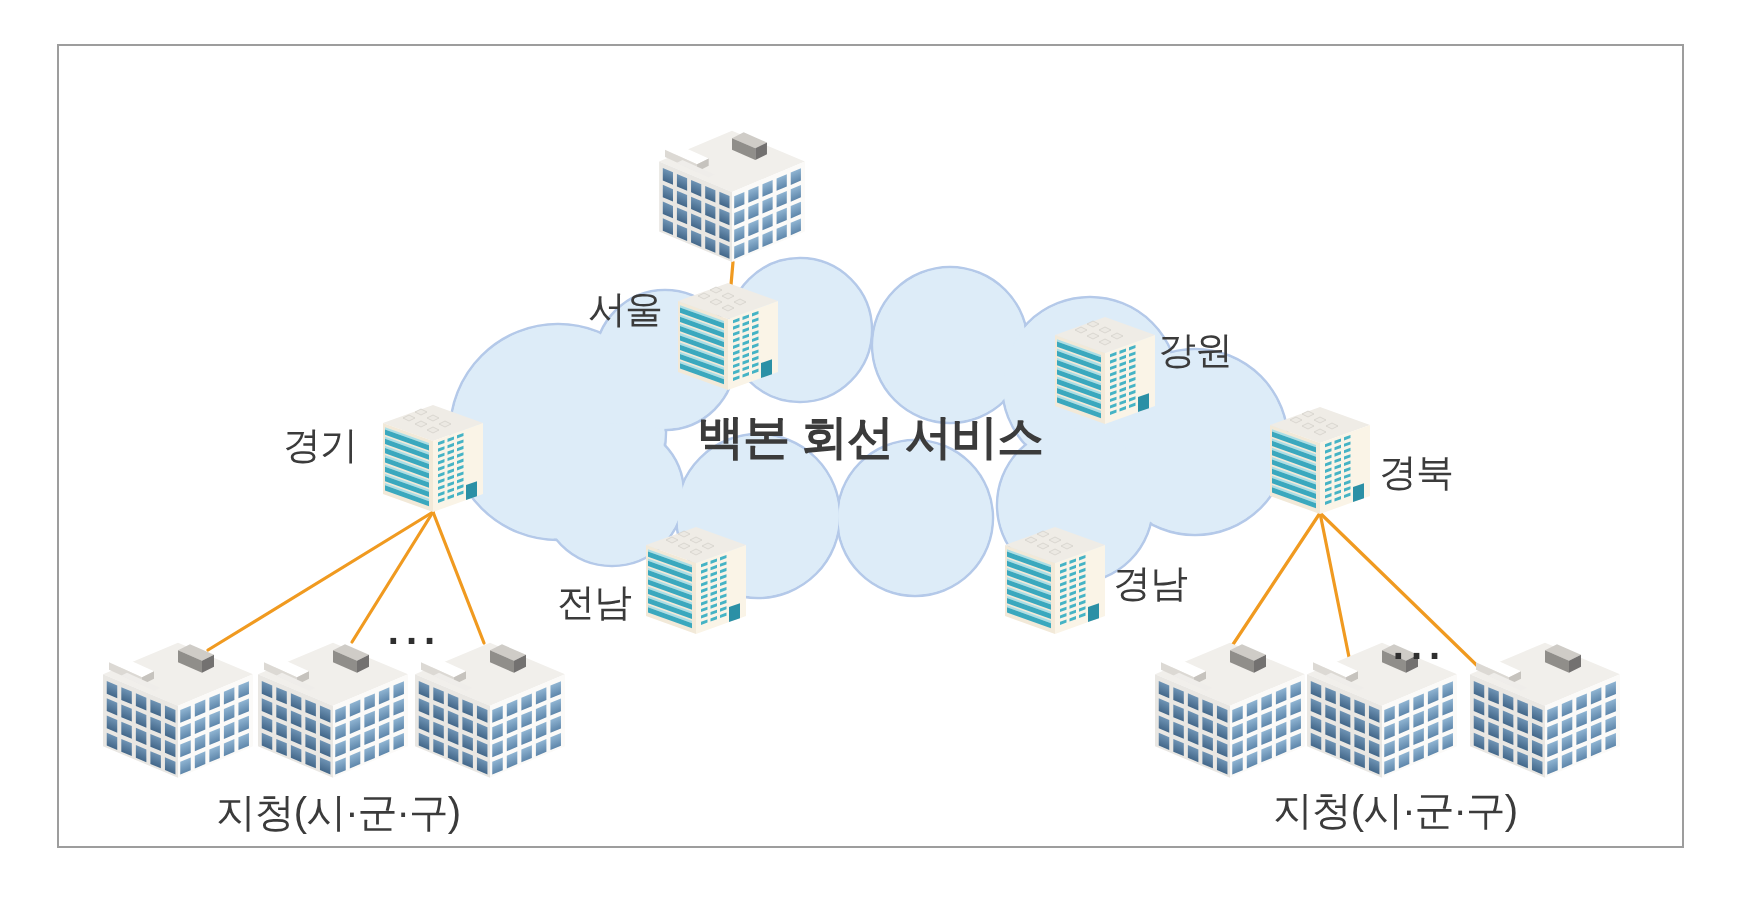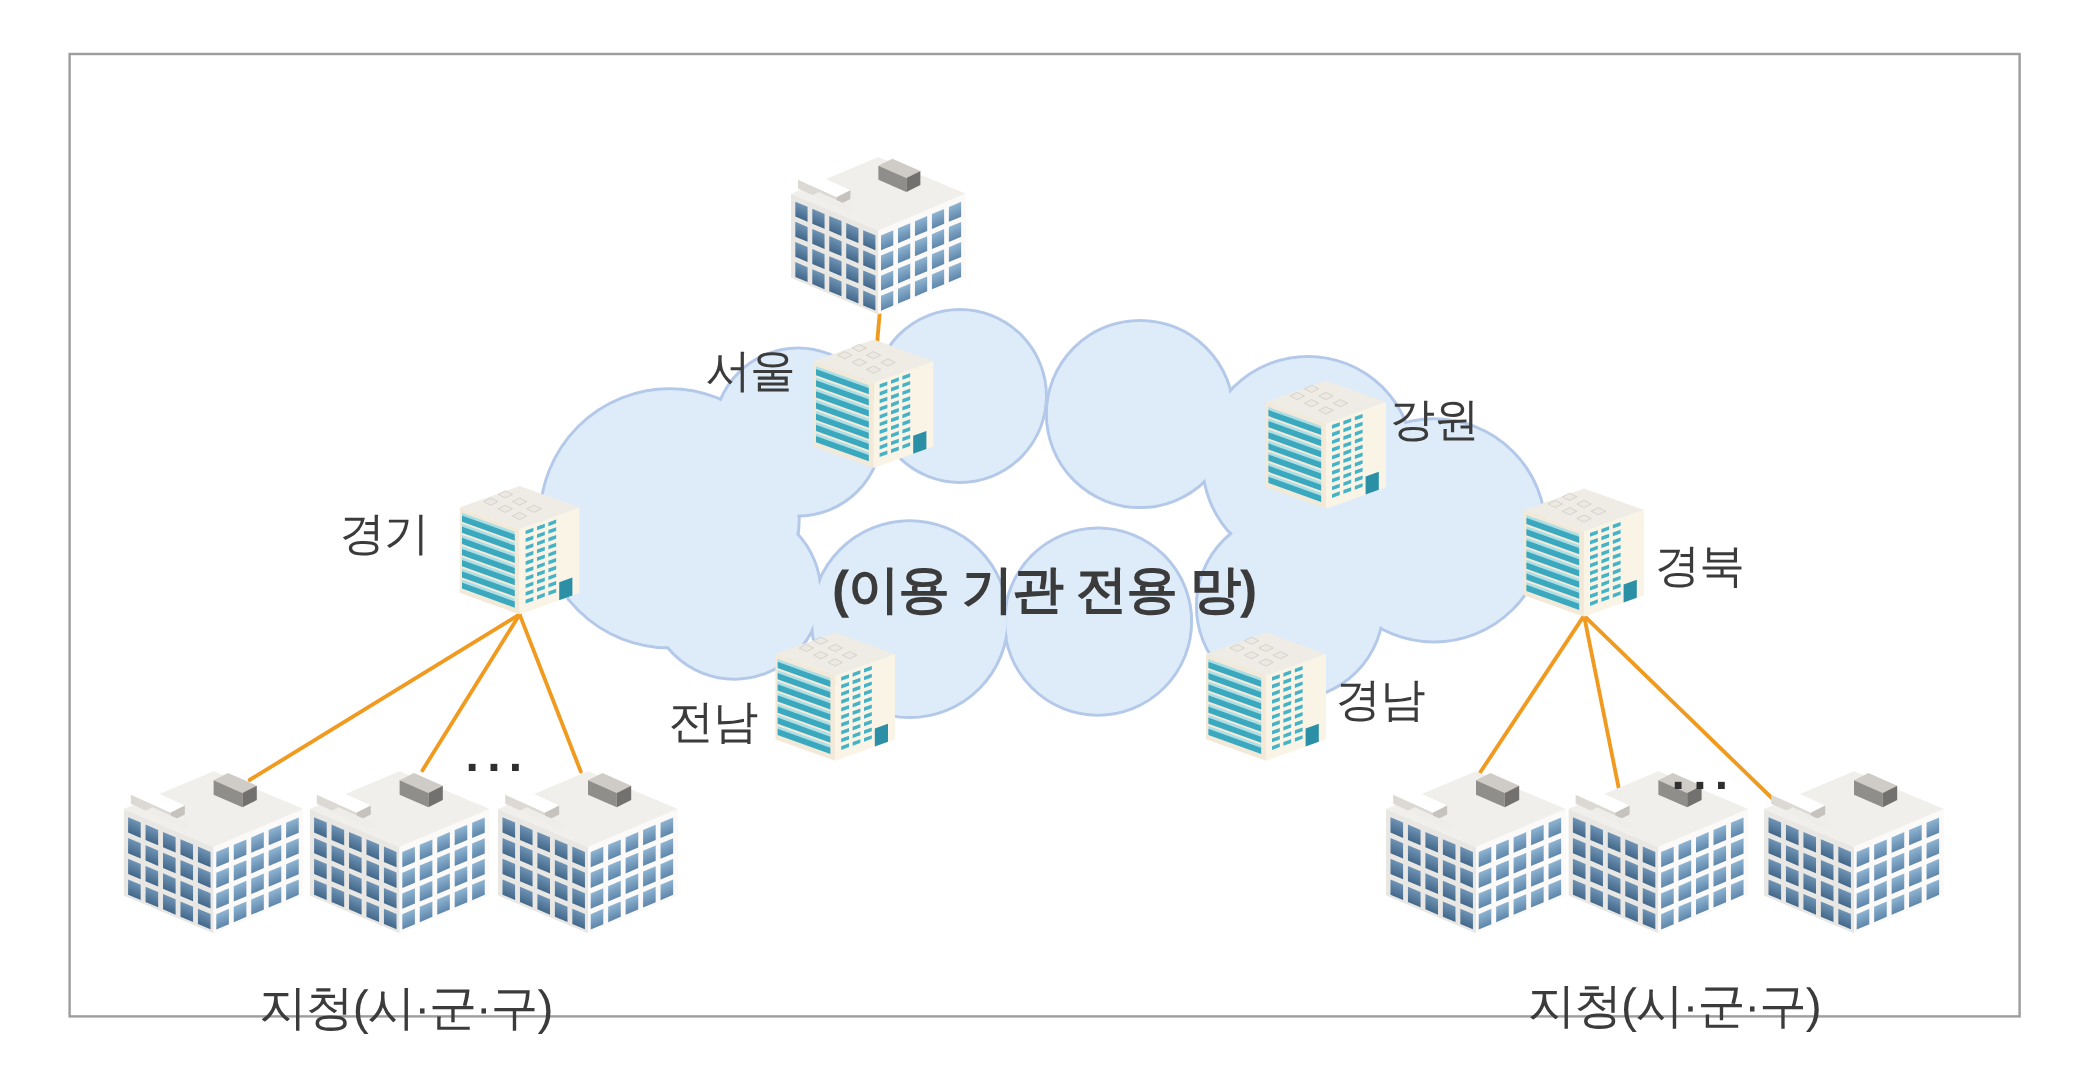--- a/index.html
+++ b/index.html
@@ -3,21 +3,21 @@
 <meta charset="utf-8">
 <style>
   html,body{margin:0;padding:0;background:#fff;}
   .stage{position:relative;width:1740px;height:903px;background:#fff;overflow:hidden;
          font-family:"Liberation Sans","DejaVu Sans",sans-serif;color:#3b3b3b;}
   .frame{position:absolute;left:57px;top:44px;width:1623px;height:800px;
          border:2px solid #9d9d9d;background:#fff;}
   .overlay{position:absolute;left:0;top:0;width:1740px;height:903px;}
   .lbl{position:absolute;transform:translate(-50%,-50%);white-space:nowrap;
        font-size:38px;font-weight:500;letter-spacing:-1px;}
-  .lbl.big{font-size:40px;margin-top:28px;}
+  .lbl.big{font-size:40px;}
   .cloudtxt{position:absolute;transform:translate(-50%,-50%);white-space:nowrap;
        font-weight:800;color:#3b3b3b;letter-spacing:-1px;}
   .ct1{font-size:47px;}
   .ct2{font-size:43px;}
   .dots{position:absolute;transform:translate(-50%,-50%);font-size:40px;font-weight:800;
         letter-spacing:7px;color:#2f2f2f;}
   .bldg{position:absolute;}
 </style>
 </head>
 <body>
@@ -156,21 +156,21 @@
       <line x1="733" y1="262" x2="731" y2="285"></line>
       <line x1="433" y1="512" x2="208" y2="650"></line>
       <line x1="433" y1="512" x2="352" y2="642"></line>
       <line x1="433" y1="512" x2="484" y2="643"></line>
       <line x1="1320" y1="513" x2="1224" y2="658"></line>
       <line x1="1320" y1="513" x2="1352" y2="672"></line>
       <line x1="1320" y1="513" x2="1494" y2="682"></line>
     </g>
   </svg>
 
-  <div class="cloudtxt ct2" style="left:870px;top:492px">(이용 기관 전용 망)</div>
+  <div class="cloudtxt ct1" style="left:870px;top:437px">백본 회선 서비스</div>
 
   <svg class="bldg" style="left:659px;top:109px;width:146px;height:153px" viewBox="0 -15 100 105">
       <use href="#bldg-a"></use>
     </svg>
 
   <svg class="bldg" style="left:678px;top:272px;width:100px;height:118px" viewBox="0 -11 100 118">
       <use href="#bldg-b"></use>
     </svg>
   <div class="lbl" style="left:625px;top:309px">서울</div>
 

